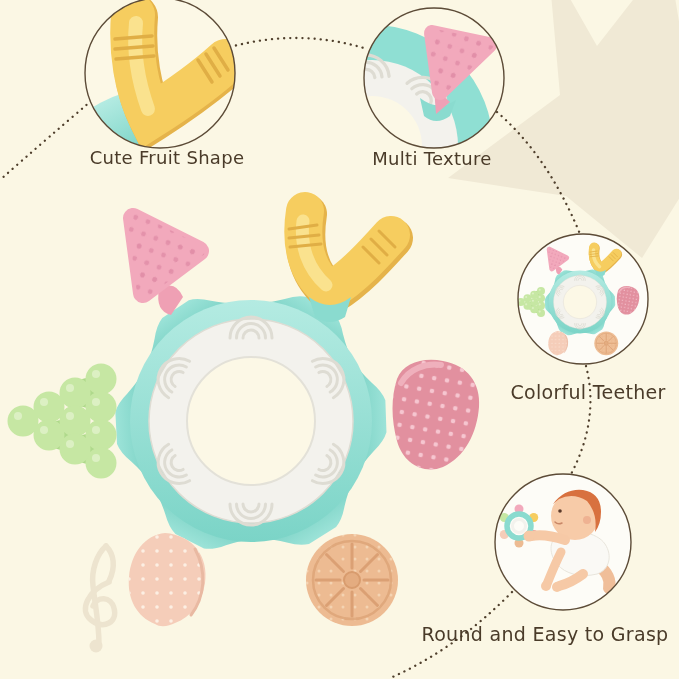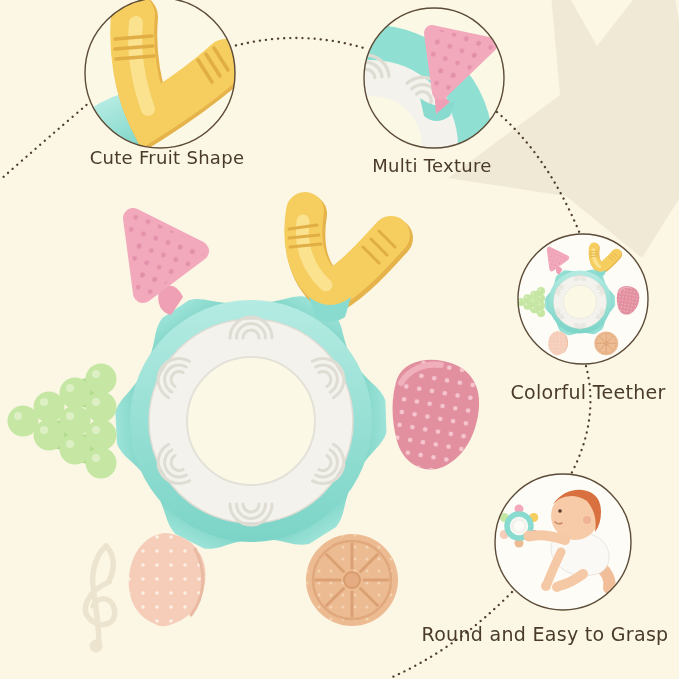--- a/index.html
+++ b/index.html
@@ -7,21 +7,21 @@
     position:relative;width:679px;height:679px;overflow:hidden;
     background:#FBF7E4;font-family:"DejaVu Sans",sans-serif;
   }
   .stage svg{position:absolute;left:0;top:0;}
   .callout-label{
     position:absolute;text-align:center;color:#4A3B29;
     letter-spacing:0.3px;line-height:1.1;
     font-family:"DejaVu Sans",sans-serif;
   }
   #label-fruit   {left:47px;  top:148px; width:240px; font-size:18px;}
-  #label-texture {left:332px; top:156px; width:200px; font-size:18px;}
+  #label-texture {left:332px; top:149px; width:200px; font-size:18px;}
   #label-teether {left:478px; top:382px; width:220px; font-size:19px;}
   #label-grasp   {left:400px; top:624px; width:290px; font-size:19px;}
 </style>
 </head>
 <body>
 
 <div class="stage">
 
 <svg width="679" height="679" viewBox="0 0 679 679" xmlns="http://www.w3.org/2000/svg" xmlns:xlink="http://www.w3.org/1999/xlink">
   <defs>

